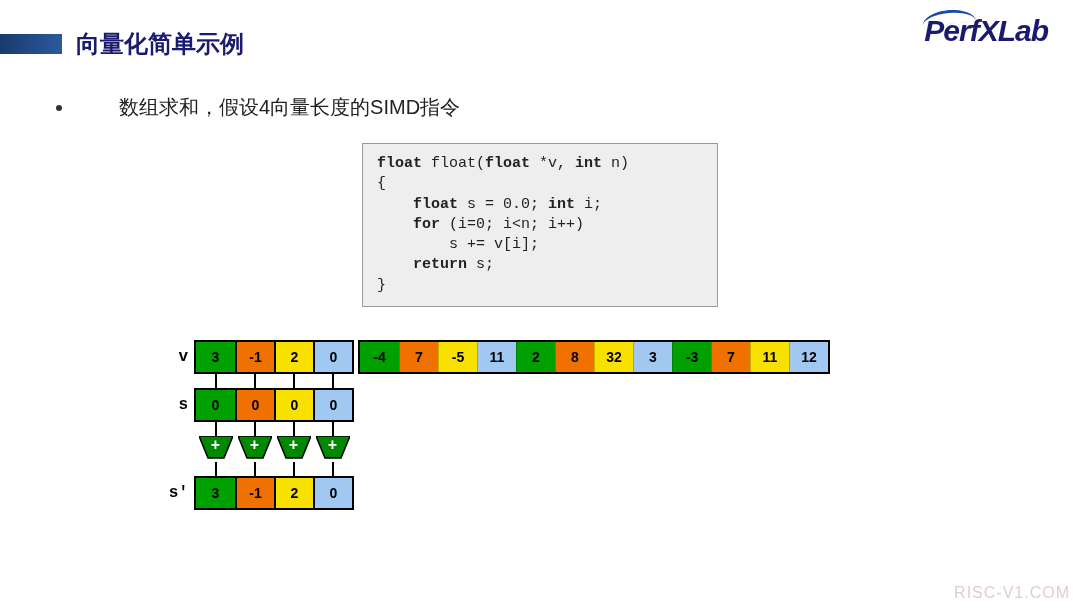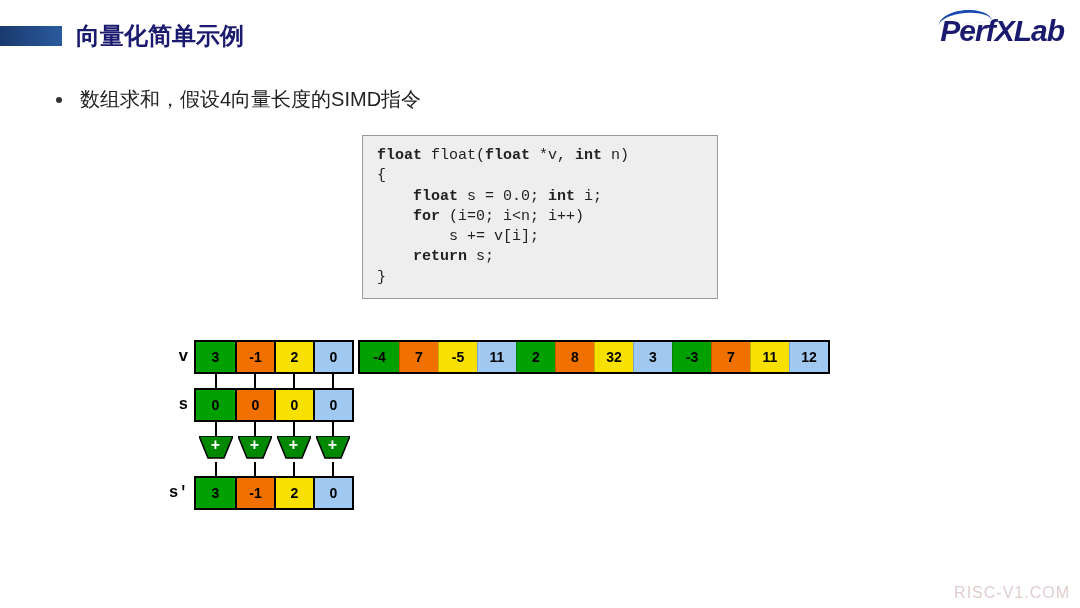--- a/index.html
+++ b/index.html
@@ -1,27 +1,27 @@
 <!DOCTYPE html>
 <html><head>
 <meta charset="utf-8">
 <style>
   * { box-sizing: border-box; margin: 0; padding: 0; }
   body { font-family: "Microsoft YaHei", Arial, sans-serif; background: #fff; width: 1080px; height: 608px; position: relative; overflow: hidden; }
 
-  .title-bar { display: flex; align-items: center; padding: 20px 0 0 0; }
+  .title-bar { display: flex; align-items: center; padding: 28px 0 0 0; }
   .title-accent { width: 62px; height: 20px; background: linear-gradient(to right, #1a3a6e, #2a5a9e); }
   .title-text { font-size: 24px; font-weight: bold; color: #1a1a6e; margin-left: 14px; }
 
-  .logo { position: absolute; top: 14px; right: 16px; font-size: 30px; font-weight: 700; font-style: italic; color: #1a1a6e; letter-spacing: -1px; }
+  .logo { position: absolute; top: 14px; right: 32px; font-size: 30px; font-weight: 700; font-style: italic; color: #1a1a6e; letter-spacing: -1px; }
   .logo .swoosh { position: absolute; left: -2px; top: -4px; width: 54px; height: 14px; border-top: 3px solid #1a4aae; border-radius: 50% 50% 0 0 / 100% 100% 0 0; transform: rotate(-5deg); }
 
   .bullet-row { padding: 34px 0 0 56px; display: flex; align-items: center; }
   .bullet-dot { width: 6px; height: 6px; background: #333; border-radius: 50%; margin-right: 18px; }
-  .bullet-text { font-size: 20px; color: #222; }
+  .bullet-text { font-size: 20px; color: #222; margin-left: 39px; }
 
   .code-box { width: 356px; margin: 22px auto 0 auto; border: 1px solid #999; background: #eeeeee; padding: 10px 14px; font-family: "Courier New", monospace; font-size: 15px; line-height: 1.35; white-space: pre; color: #222; }
   .kw { font-weight: bold; }
 
   .diagram { position: absolute; left: 164px; top: 340px; }
   .row { display: flex; align-items: center; margin: 0; position: relative; }
   .row-label { width: 30px; text-align: right; font-family: "Courier New", monospace; font-weight: bold; font-size: 16px; padding-right: 6px; }
   .cells { display: flex; border: 2px solid #000; }
   .cell { width: 39px; height: 30px; display: flex; align-items: center; justify-content: center; font-family: Arial, sans-serif; font-weight: bold; font-size: 14px; color: #000; }
   .cell + .cell { border-left: 1px solid rgba(0,0,0,0.2); }

